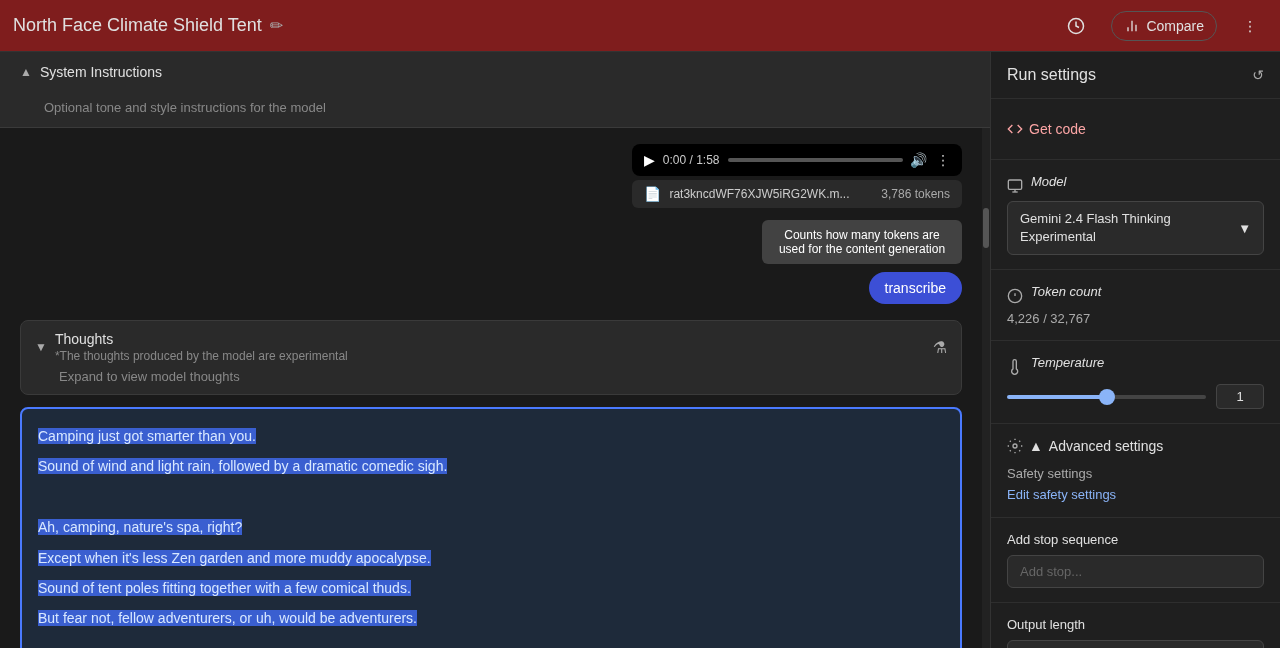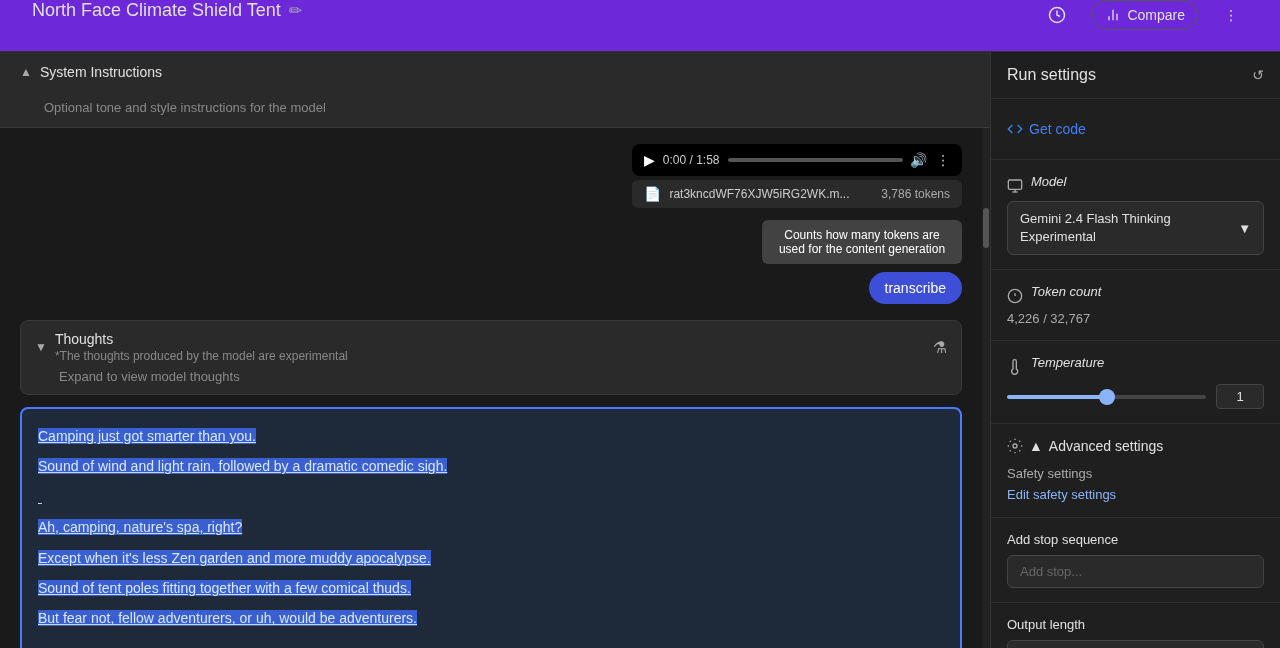--- a/index.html
+++ b/index.html
@@ -10,25 +10,25 @@
       height: 648px;
       width: 1280px;
       overflow: hidden;
       display: flex;
       flex-direction: column;
     }
 
     
     .header {
       display: flex;
-      align-items: flex-start;
+      align-items: center;
       justify-content: space-between;
-      padding: 0 32px;
+      padding: 0 13px;
       height: 52px;
-      background: #6d28d9;
+      background: #7f1d1d;
       border-bottom: 1px solid #333;
       flex-shrink: 0;
     }
     .header-left {
       display: flex;
       align-items: center;
       gap: 8px;
     }
     .header-title {
       font-size: 18px;
@@ -259,21 +259,20 @@
       background: #1e2a3a;
       border: 2px solid #4a7aff;
       border-radius: 8px;
       padding: 16px;
       min-height: 200px;
     }
     .response-text {
       font-size: 14px;
       line-height: 1.6;
       color: #c8dcff;
-      text-decoration: underline;
     }
     .response-text p {
       margin-bottom: 8px;
     }
     .highlighted {
       background: #3a5fd0;
       color: #d8e8ff;
     }
 
     
@@ -304,21 +303,21 @@
       font-weight: 500;
     }
     .refresh-icon { color: #aaa; cursor: pointer; font-size: 14px; }
 
     .get-code-btn {
       display: flex;
       align-items: center;
       gap: 6px;
       background: none;
       border: none;
-      color: #3b82f6;
+      color: #fca5a5;
       cursor: pointer;
       font-size: 14px;
       padding: 8px 0;
     }
 
     .section-label {
       font-size: 13px;
       font-weight: 500;
       color: #e0e0e0;
       margin-bottom: 8px;

